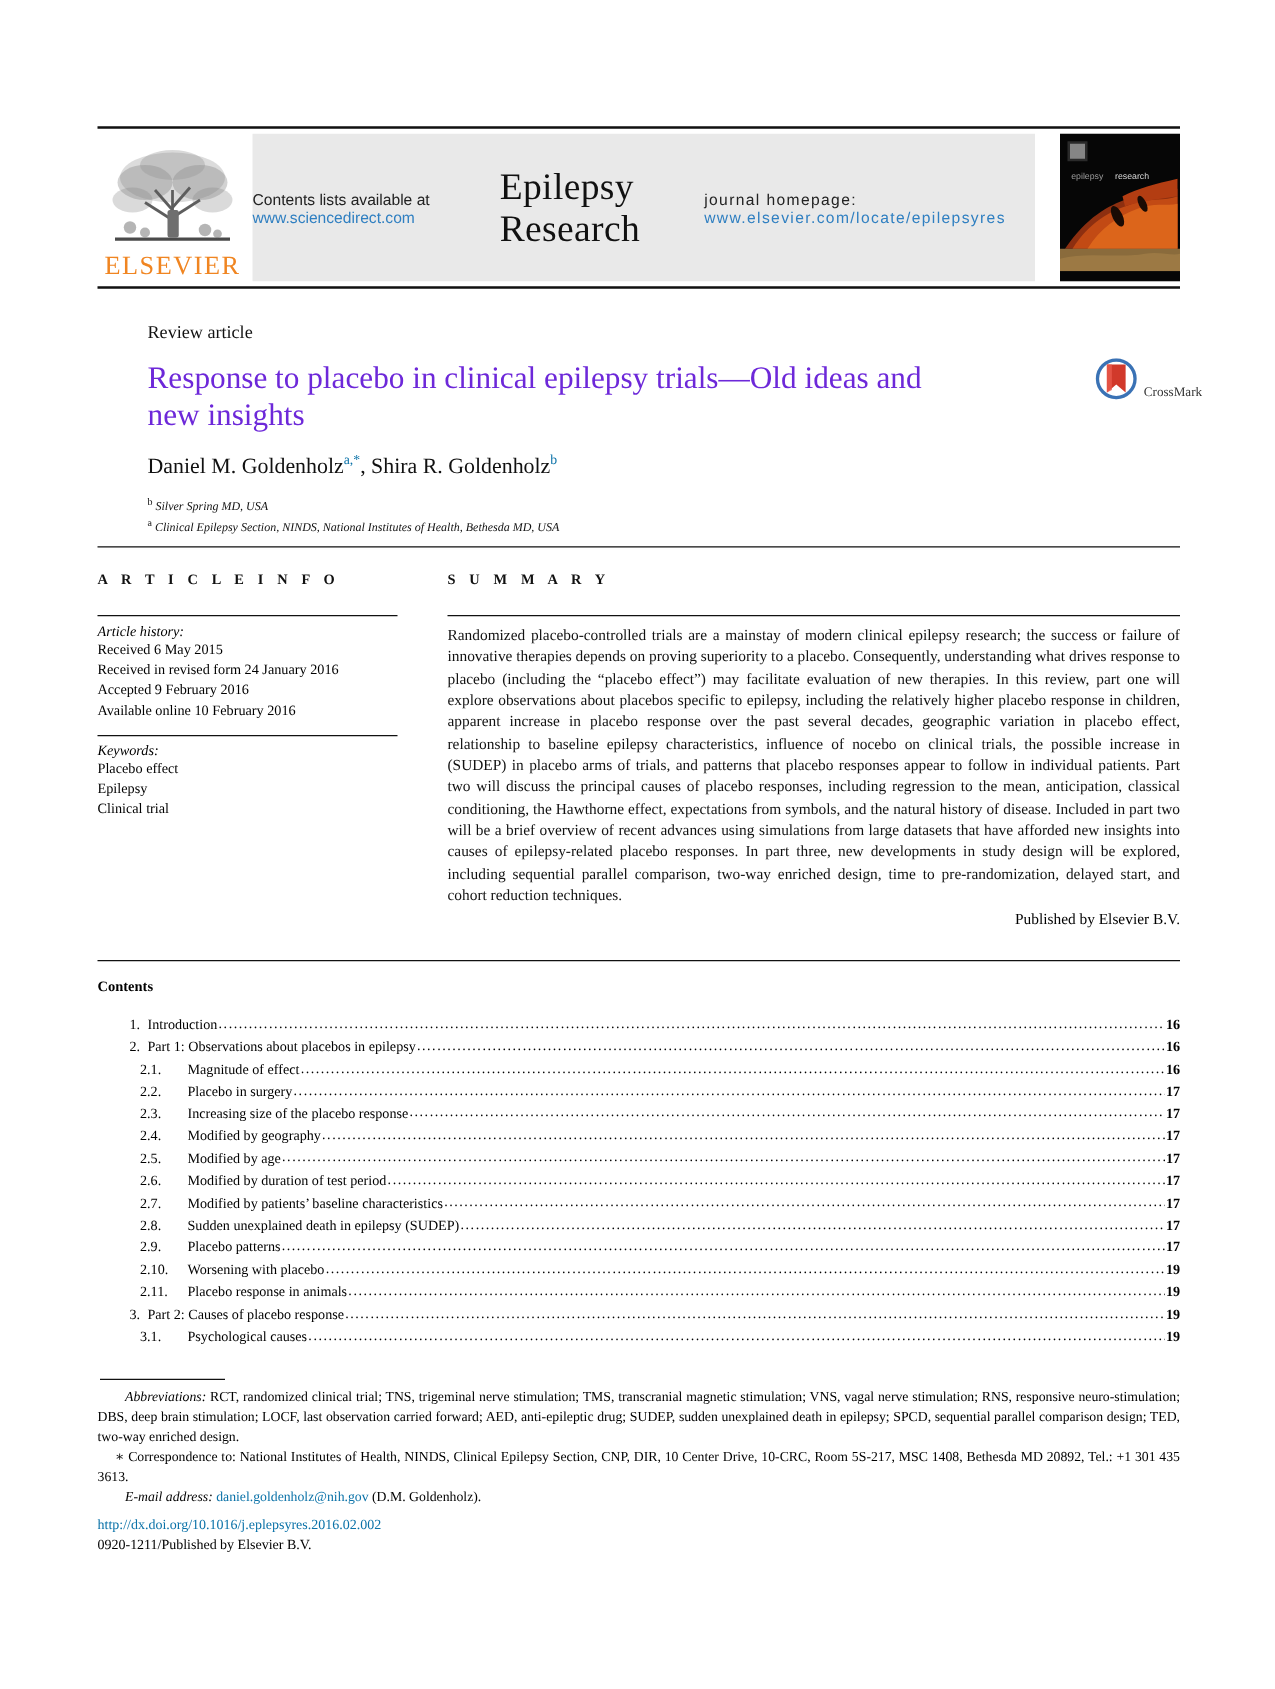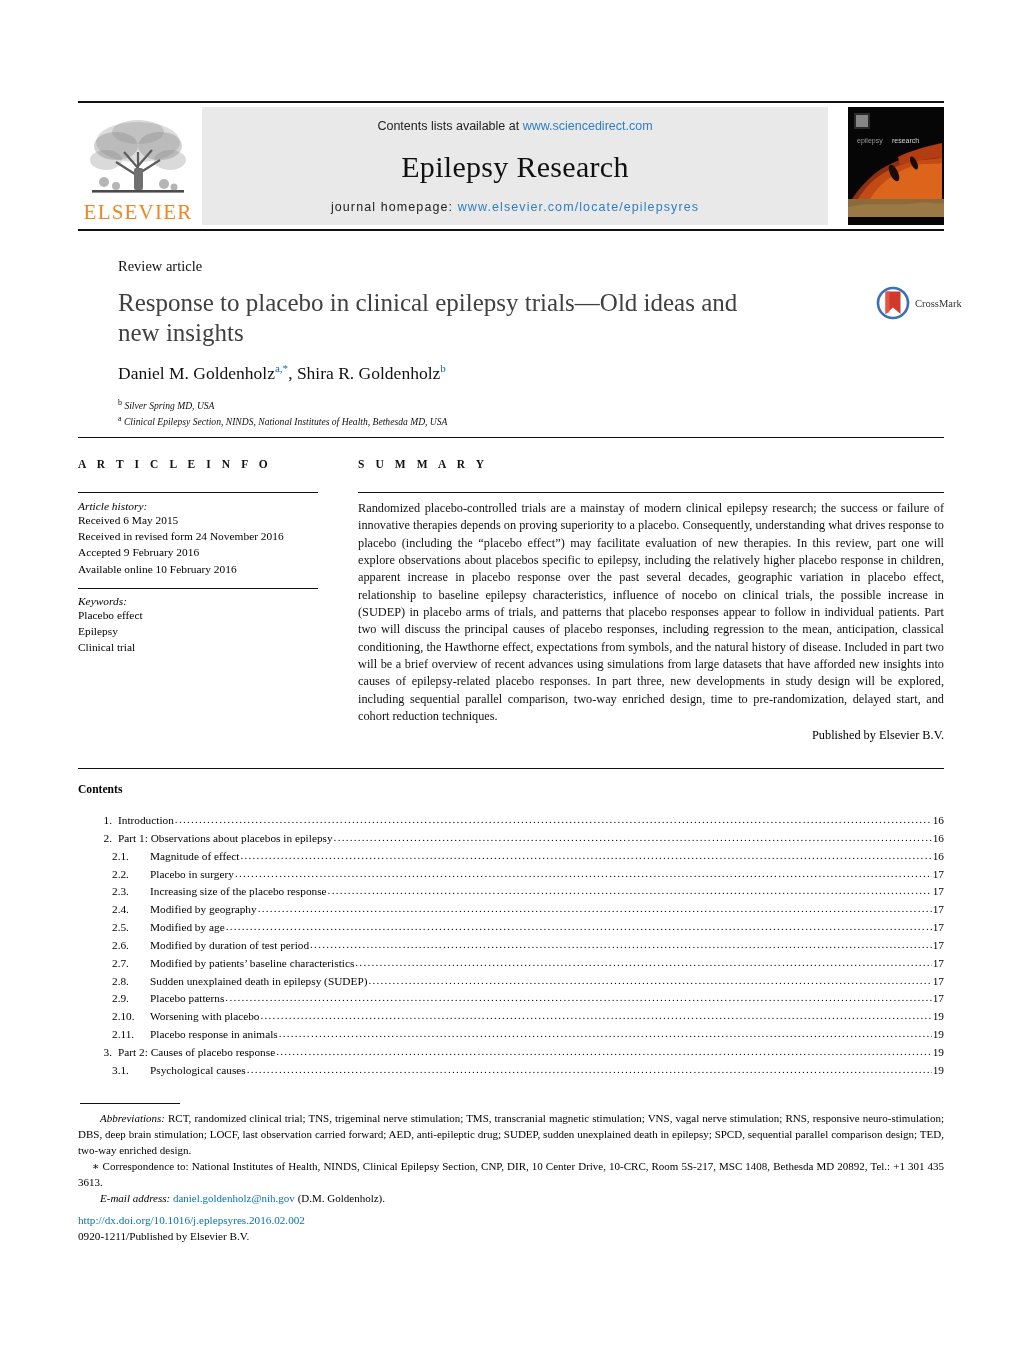--- a/index.html
+++ b/index.html
@@ -64,21 +64,21 @@
     letter-spacing: 1.2px;
     color: #f08521;
     line-height: 1;
     margin-top: 0;
     white-space: nowrap;
   }
   .masthead-center {
     flex: 1 1 auto;
     background: #e9e9e9;
     display: flex;
-    flex-direction: column;
+    flex-direction: row;
     justify-content: space-between;
     align-items: center;
     padding: 12px 0 11px 0;
     margin-left: 4px;
     margin-right: 16px;
   }
   .contents-line {
     font-family: "Liberation Sans", sans-serif;
     font-size: 12.5px;
     color: #222;
@@ -123,21 +123,21 @@
   }
   .review-kicker {
     font-size: 14.5px;
     color: #111;
     margin-bottom: 13px;
   }
   .art-title {
     font-size: 25px;
     line-height: 1.2;
     font-weight: normal;
-    color: #404040;
+    color: #6d28d9;
     margin: 0 0 14px 0;
     max-width: 660px;
   }
   .authors {
     font-size: 17.5px;
     color: #111;
     margin-bottom: 13px;
   }
   .authors sup { font-size: 11px; color: #0b72a8; vertical-align: super; }
   .authors sup.star { color: #0b72a8; }
@@ -148,21 +148,21 @@
     color: #111;
   }
   .affil sup { font-style: normal; font-size: 8px; vertical-align: super; }
 
   .crossmark {
     position: absolute;
     top: 28px;
     right: 0;
     width: 108px;
     display: flex;
-    align-items: center;
+    align-items: flex-end;
     gap: 5px;
   }
   .crossmark-label {
     font-size: 10.5px;
     color: #333;
     font-family: "Liberation Serif", serif;
   }
 
   
   .rule-top {
@@ -247,21 +247,21 @@
   .toc-num.lvl2 { width: 66px; text-align: left; padding-left: 34px; box-sizing: border-box; }
   .toc-label { flex: 0 0 auto; padding-left: 6px; }
   .toc-dots {
     flex: 1 1 auto;
     overflow: hidden;
     margin: 0 1px 0 1px;
     line-height: 1;
     letter-spacing: 1.2px;
     transform: translateY(-1px);
   }
-  .toc-page { flex: 0 0 auto; }
+  .toc-page { flex: 0 0 auto; font-weight: bold; }
 
   
   .foot-rule {
     position: absolute;
     top: 1103px;
     left: 80px;
     width: 100px;
     border-top: 1.2px solid #111;
   }
   .footnotes {
@@ -386,21 +386,21 @@
     </div>
   </div>
 
   <div class="rule-top"></div>
 
   <div class="info-col">
     <div class="sec-head">A R T I C L E    I N F O</div>
     <div class="thin-rule"></div>
     <div class="hist-label">Article history:</div>
     <div class="hist-line">Received 6 May 2015</div>
-    <div class="hist-line">Received in revised form 24 November 2016</div>
+    <div class="hist-line">Received in revised form 24 January 2016</div>
     <div class="hist-line">Accepted 9 February 2016</div>
     <div class="hist-line">Available online 10 February 2016</div>
 
     <div class="kw-block">
       <div class="kw-rule"></div>
       <div class="kw-label">Keywords:</div>
       <div class="kw-line">Placebo effect</div>
       <div class="kw-line">Epilepsy</div>
       <div class="kw-line">Clinical trial</div>
     </div>

